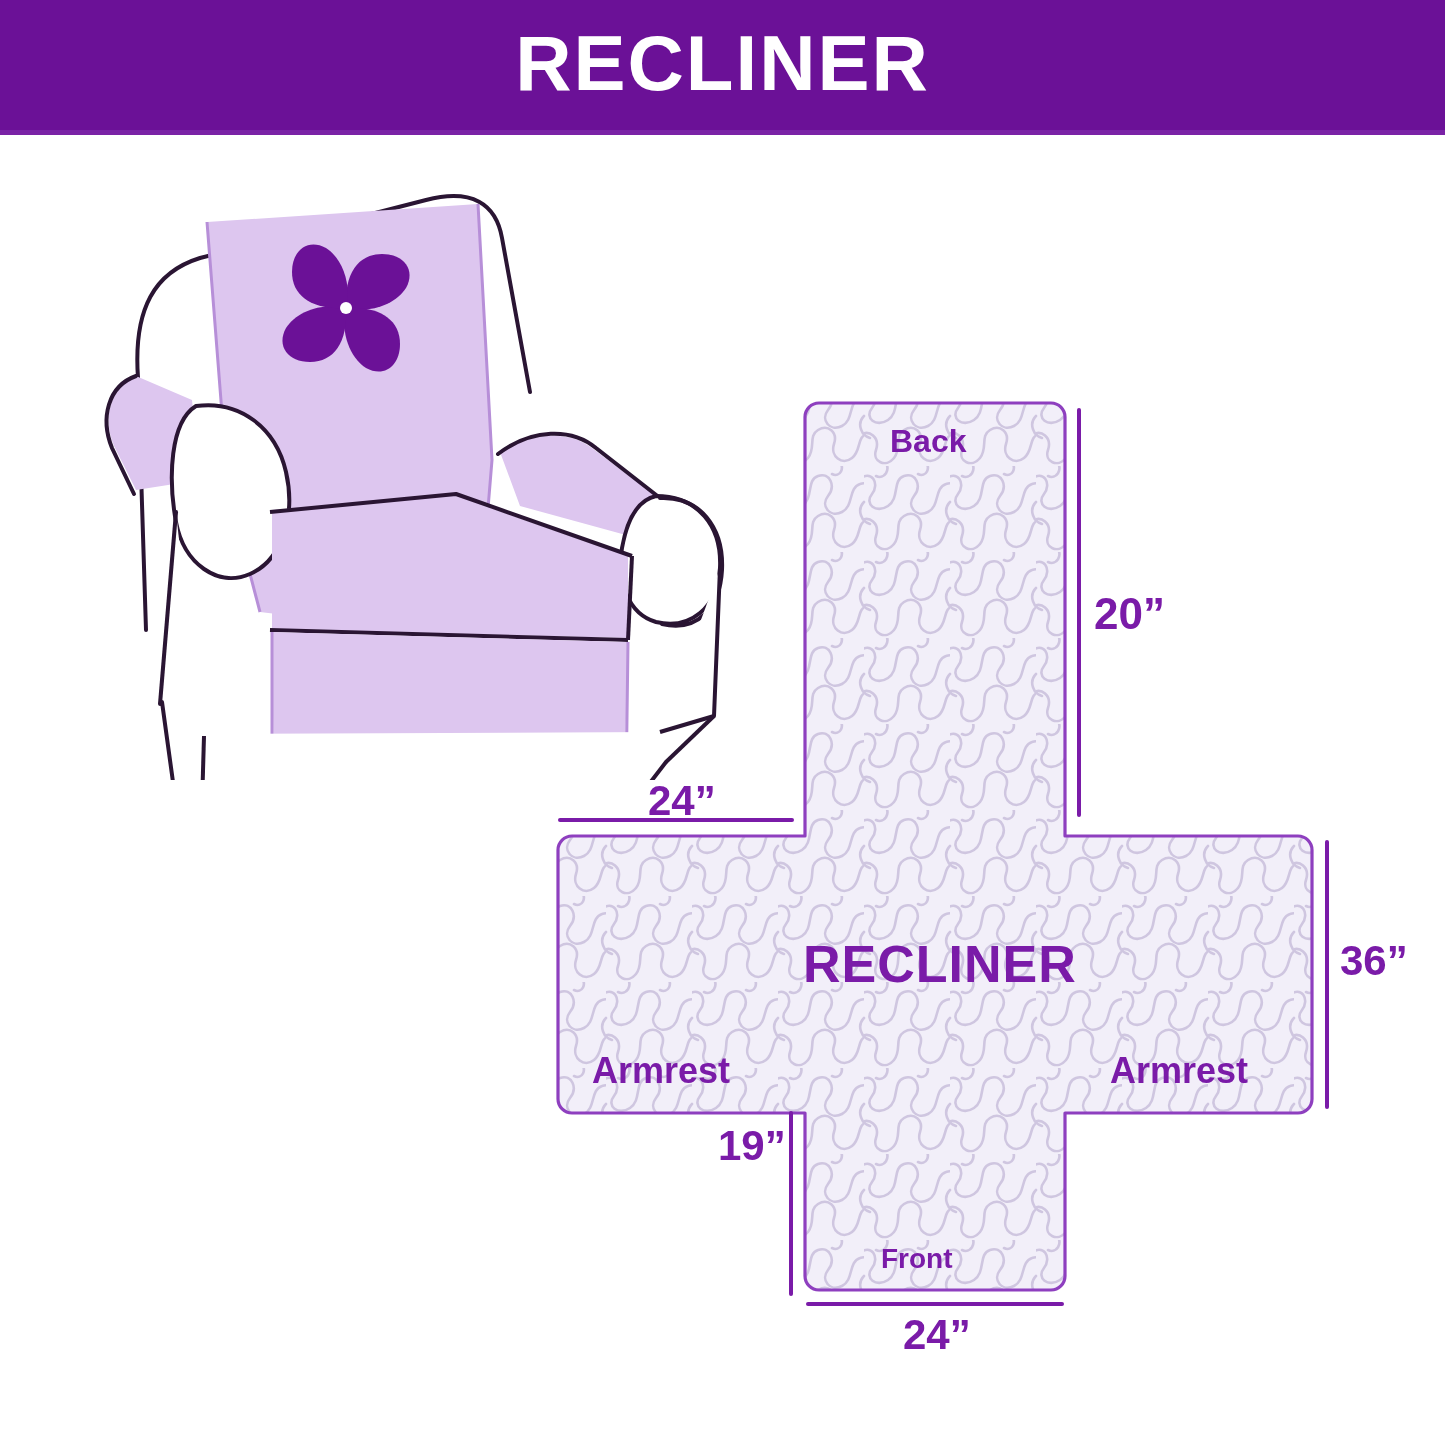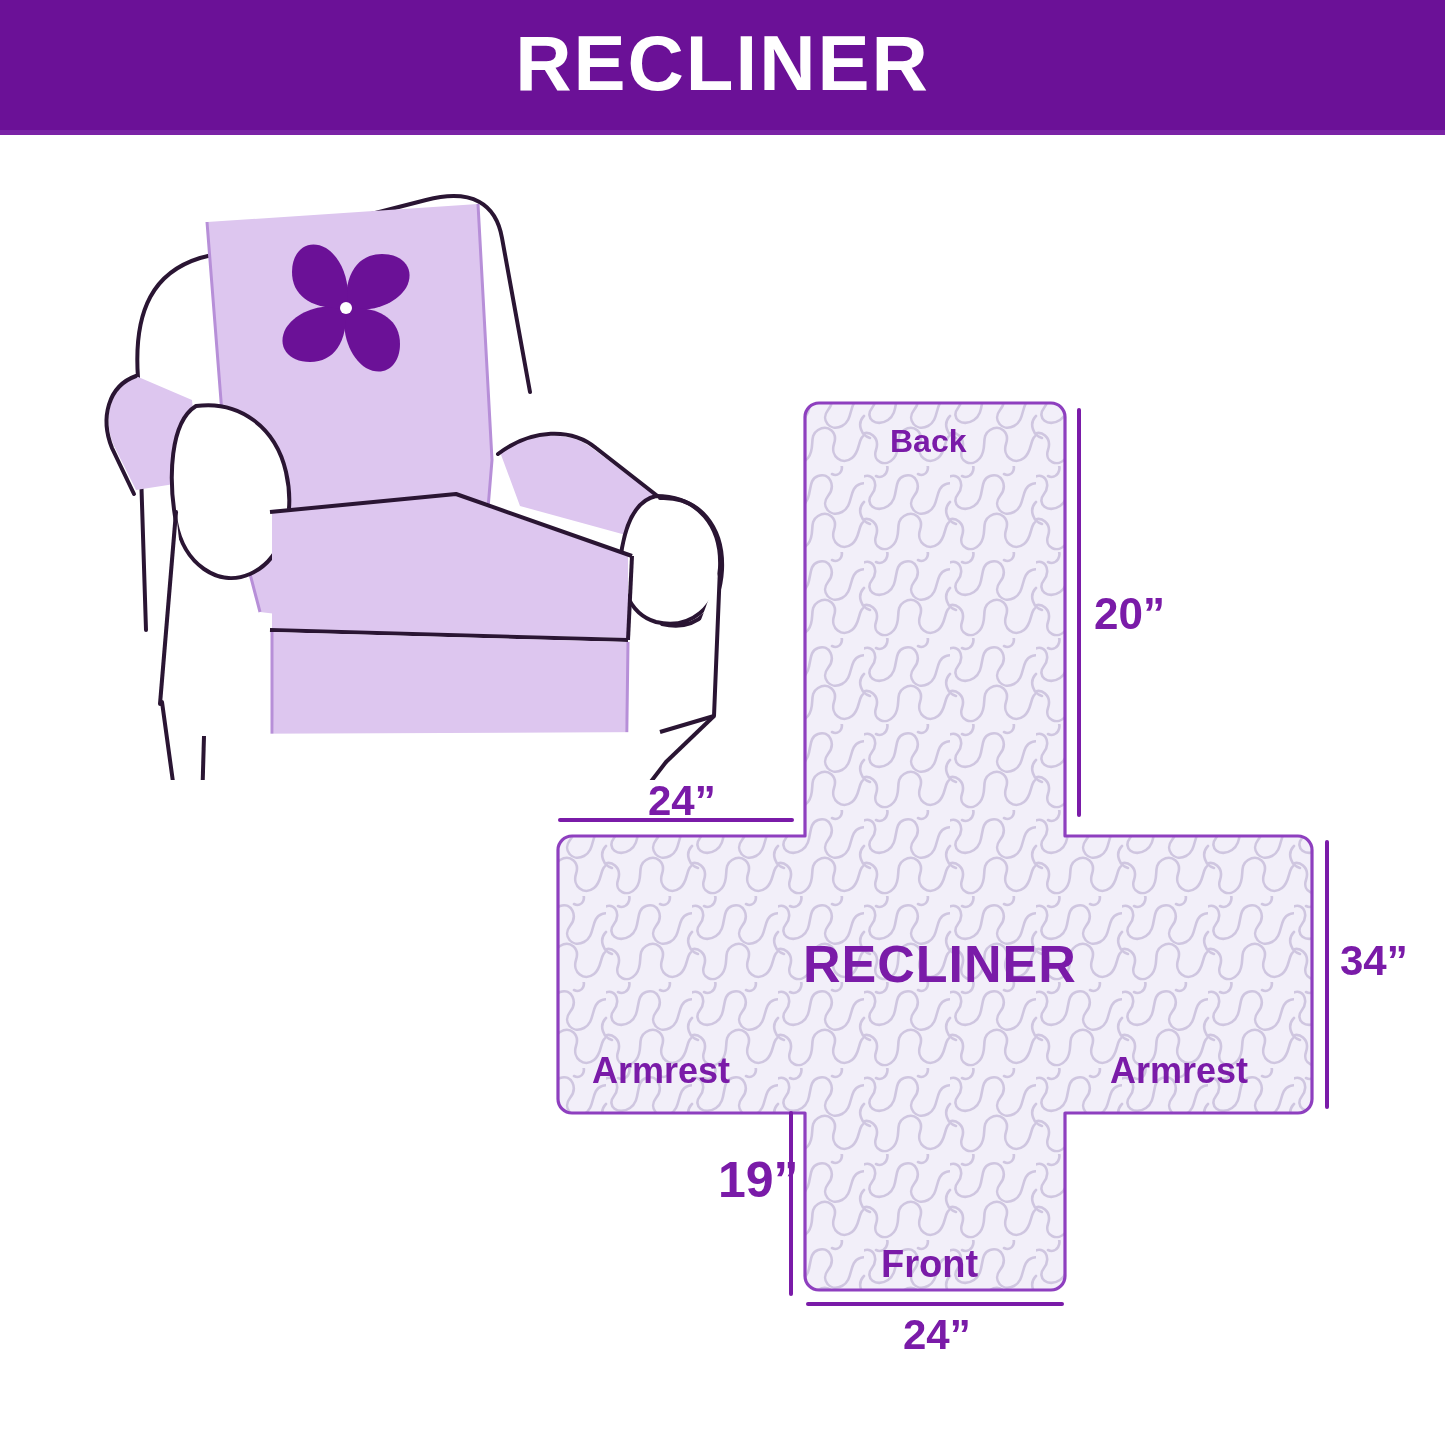--- a/index.html
+++ b/index.html
@@ -46,34 +46,34 @@
     color:#7A1BA8;
     font-weight:bold;
     font-family:"Liberation Sans","DejaVu Sans",sans-serif;
     white-space:nowrap;
     line-height:1;
   }
   .lbl-back      {left:890px; top:425px;  font-size:32px;}
   .lbl-recliner  {left:803px; top:938px;  font-size:52px; letter-spacing:1px;}
   .lbl-armrest-l {left:592px; top:1053px; font-size:36px;}
   .lbl-armrest-r {left:1110px;top:1053px; font-size:36px;}
-  .lbl-front     {left:881px; top:1245px; font-size:38px;}
+  .lbl-front     {left:881px; top:1245px; font-size:28px;}
 
   .dim{
     position:absolute;
     color:#7A1BA8;
     font-weight:bold;
     font-family:"Liberation Sans","DejaVu Sans",sans-serif;
     white-space:nowrap;
     line-height:1;
   }
   .dim-40 {left:1094px;top:592px;  font-size:44px;}
   .dim-24t{left:648px; top:780px;  font-size:42px;}
   .dim-23 {left:1340px;top:940px;  font-size:42px;}
-  .dim-19 {left:718px; top:1155px; font-size:50px;}
+  .dim-19 {left:718px; top:1125px; font-size:42px;}
   .dim-24b{left:903px; top:1314px; font-size:42px;}
 </style>
 </head>
 <body>
 
 <div id="stage">
 
   <div class="header-band">
     <div class="header-title">RECLINER</div>
   </div>
@@ -278,19 +278,19 @@
   <div class="lbl lbl-armrest-l">Armrest</div>
 
   <div class="lbl lbl-armrest-r">Armrest</div>
 
   <div class="lbl lbl-front">Front</div>
 
   <div class="dim dim-40">20”</div>
 
   <div class="dim dim-24t">24”</div>
 
-  <div class="dim dim-23">34”</div>
+  <div class="dim dim-23">36”</div>
 
   <div class="dim dim-19">19”</div>
 
   <div class="dim dim-24b">24”</div>
 
 </div>
 
 </body></html>

